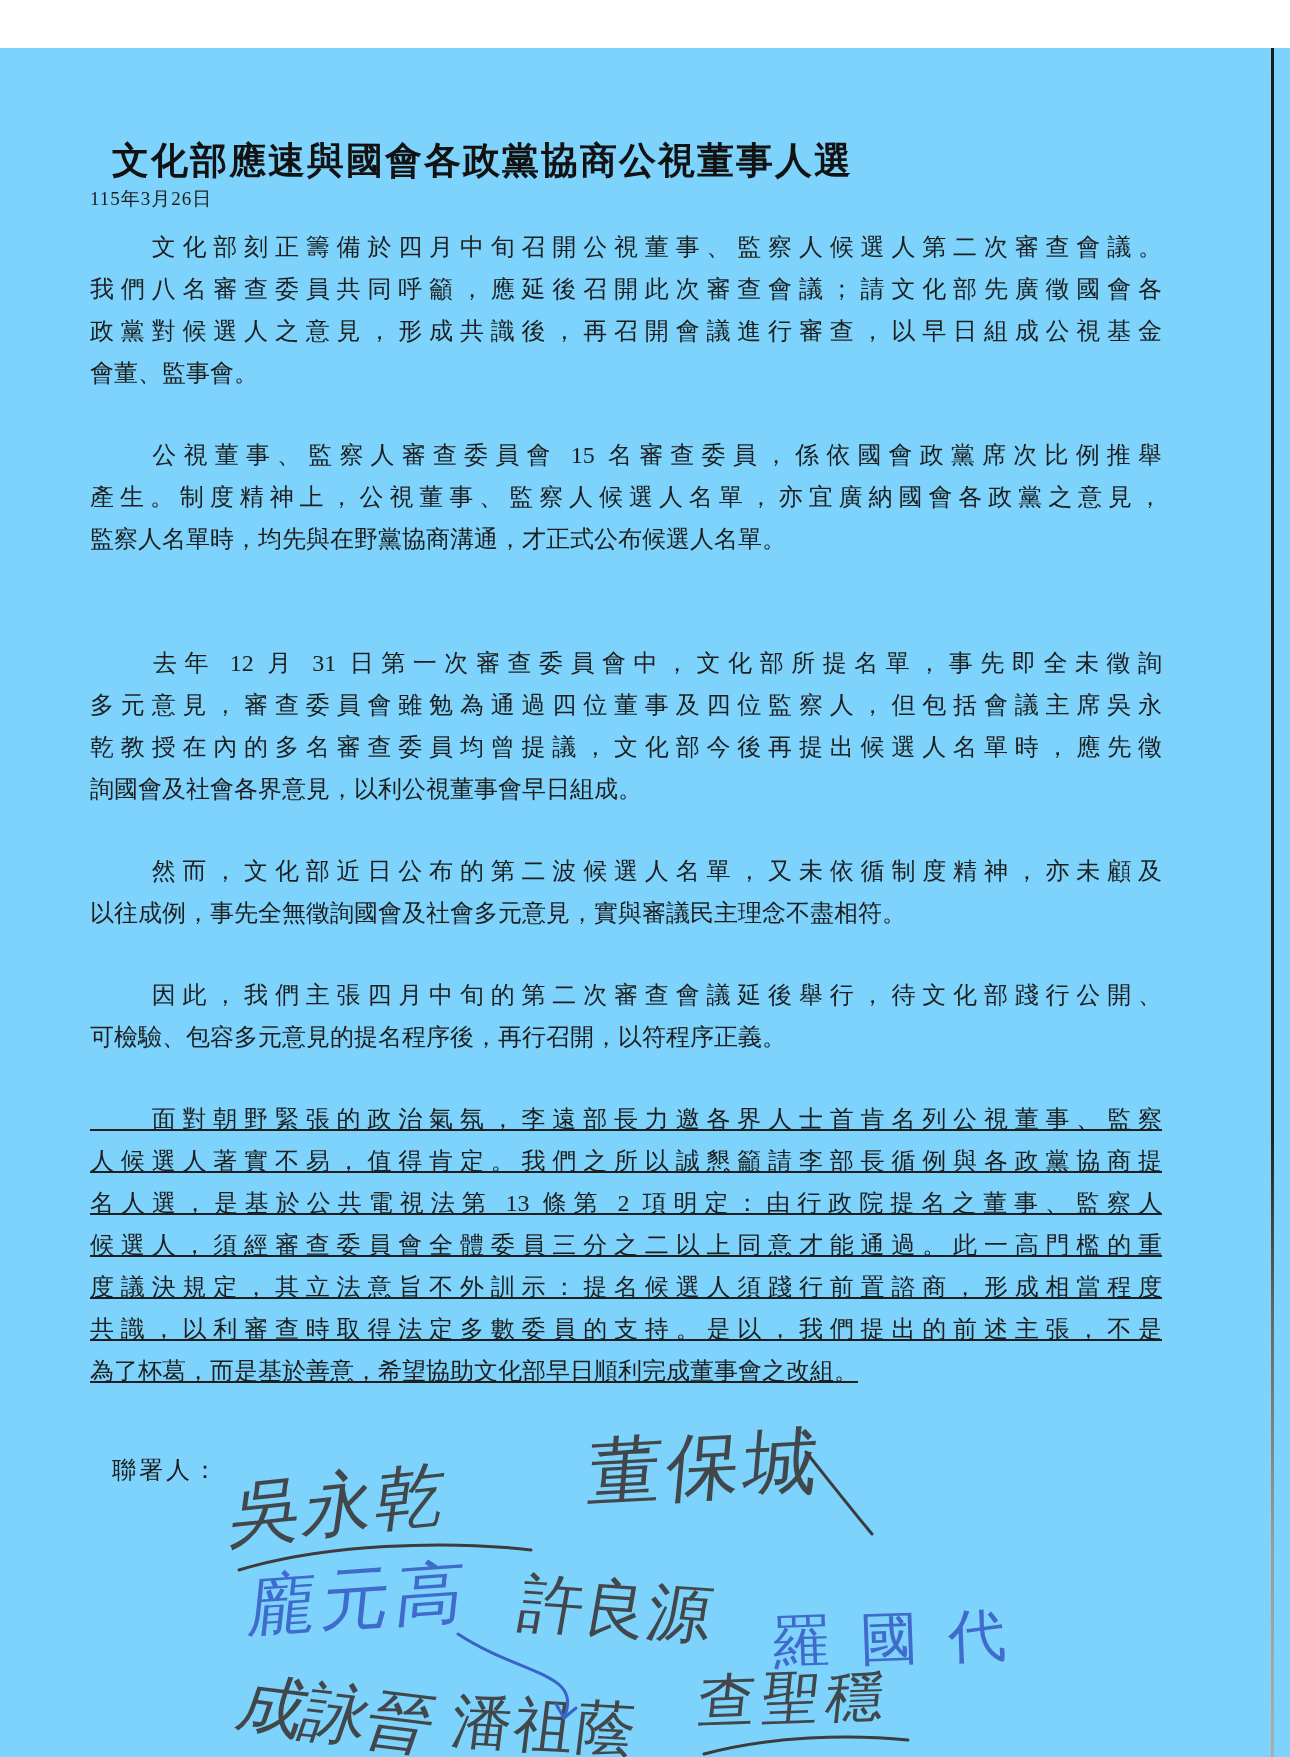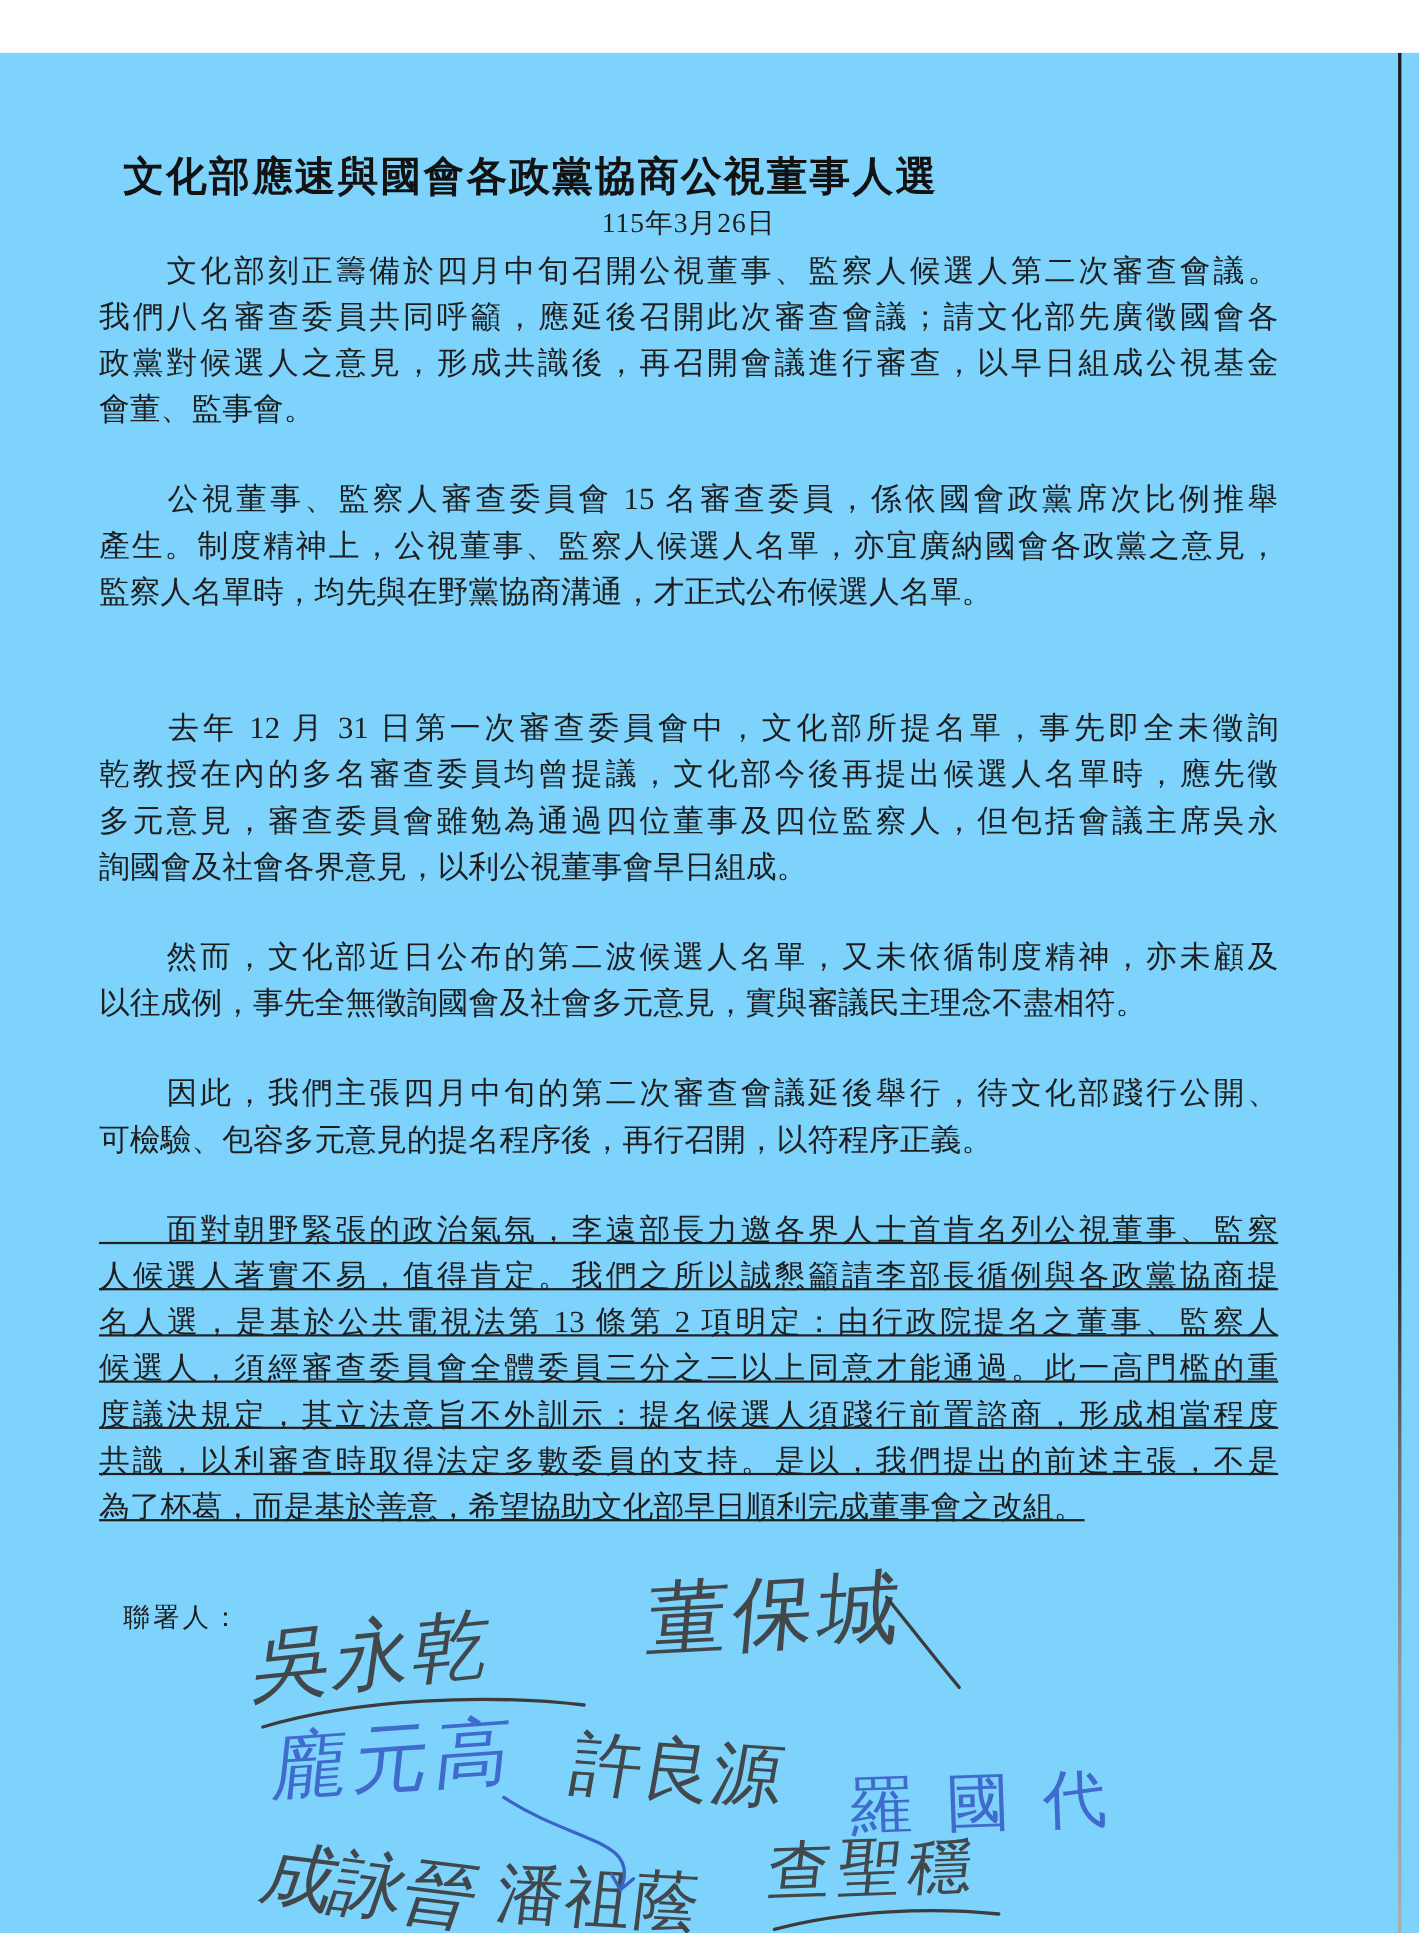--- a/index.html
+++ b/index.html
@@ -12,25 +12,25 @@
     color:#1f1f1f;
     margin-top:48px;
   }
   .title{
     position:absolute;left:112px;top:88px;
     font-size:37px;font-weight:bold;letter-spacing:2px;
     color:#121212;white-space:nowrap;
   }
   .date{
     position:absolute;left:90px;top:138px;width:1072px;
-    text-align:center;font-size:25px;letter-spacing:1px;color:#1c1c1c;
+    text-align:left;font-size:19px;letter-spacing:1px;color:#1c1c1c;
   }
   .para{position:absolute;left:90px;width:1072px;}
   .bline{
-    height:42px;line-height:42px;font-size:28px;
+    height:42px;line-height:42px;font-size:24px;
     text-align:justify;text-align-last:justify;
     text-justify:inter-character;
     white-space:nowrap;color:#1e1e1e;
   }
   .bline.short{text-align-last:left;}
   .p1{top:178px;} .p2{top:386px;} .p3{top:594px;}
   .p4{top:802px;font-family:Liberation Serif, serif;} .p5{top:926px;} .p6{top:1050px;text-decoration:underline;}
   .signers-label{
     position:absolute;left:112px;top:1406px;
     font-size:24px;letter-spacing:3px;color:#1c1c1c;
@@ -70,22 +70,22 @@
   </div>
 
   <div class="para p2">
     <div class="bline">　　公視董事、監察人審查委員會 15 名審查委員，係依國會政黨席次比例推舉</div>
     <div class="bline">產生。制度精神上，公視董事、監察人候選人名單，亦宜廣納國會各政黨之意見，</div>
     <div class="bline short">監察人名單時，均先與在野黨協商溝通，才正式公布候選人名單。</div>
   </div>
 
   <div class="para p3">
     <div class="bline">　　去年 12 月 31 日第一次審查委員會中，文化部所提名單，事先即全未徵詢</div>
+    <div class="bline">多元意見，審查委員會雖勉為通過四位董事及四位監察人，但包括會議主席吳永</div>
     <div class="bline">乾教授在內的多名審查委員均曾提議，文化部今後再提出候選人名單時，應先徵</div>
-    <div class="bline">多元意見，審查委員會雖勉為通過四位董事及四位監察人，但包括會議主席吳永</div>
     <div class="bline short">詢國會及社會各界意見，以利公視董事會早日組成。</div>
   </div>
 
   <div class="para p4">
     <div class="bline">　　然而，文化部近日公布的第二波候選人名單，又未依循制度精神，亦未顧及</div>
     <div class="bline short">以往成例，事先全無徵詢國會及社會多元意見，實與審議民主理念不盡相符。</div>
   </div>
 
   <div class="para p5">
     <div class="bline">　　因此，我們主張四月中旬的第二次審查會議延後舉行，待文化部踐行公開、</div>

